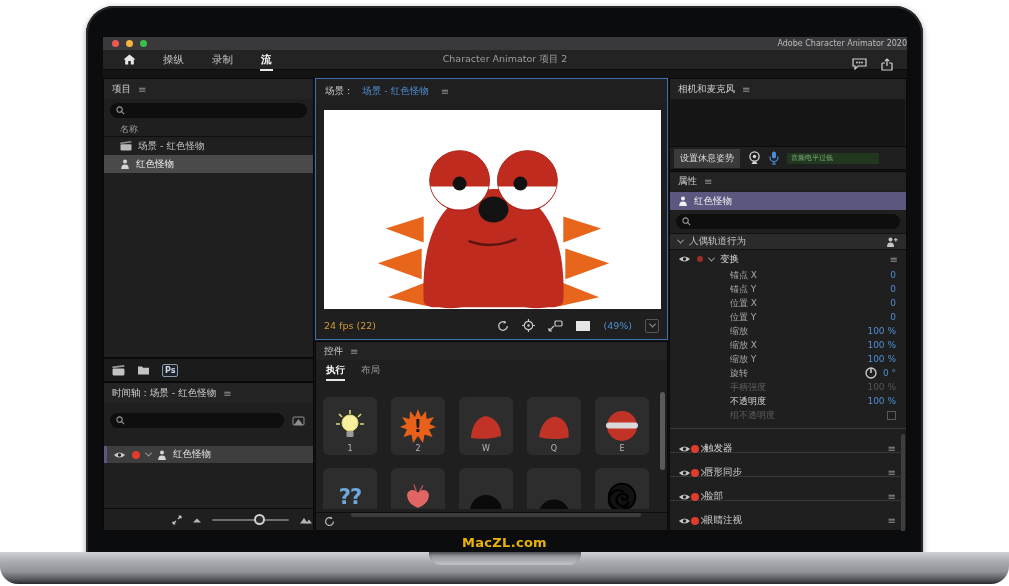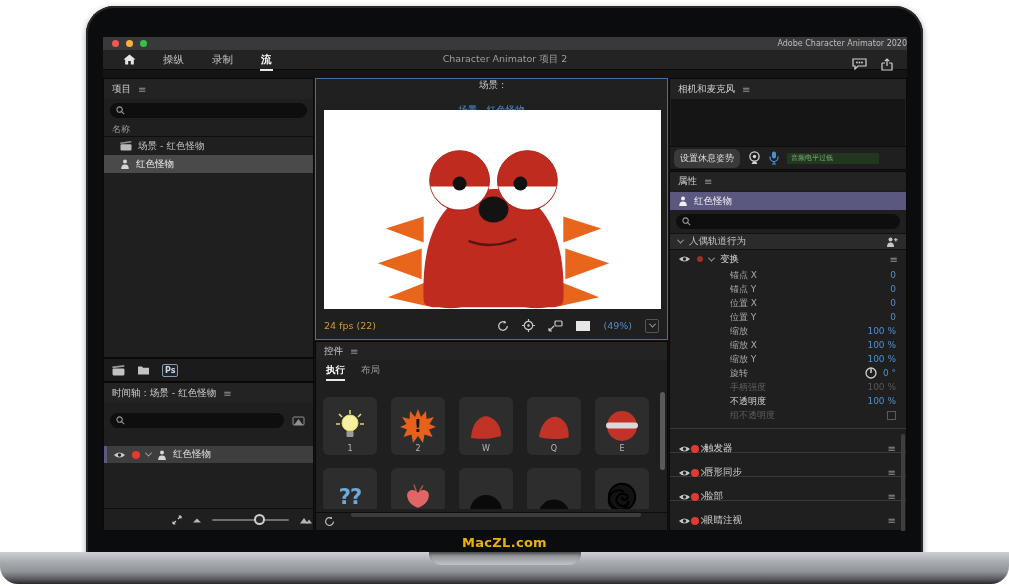--- a/index.html
+++ b/index.html
@@ -41,21 +41,21 @@
   .mb-icons { position:absolute; right:14px; top:0; height:28px; display:flex; align-items:center; gap:14px; }
 
   .panel { position:absolute; background:#1f1f1f; border:1px solid #090909; }
   .phead { height:20px; display:flex; align-items:center; gap:7px; padding:0 8px;
            color:#cfcfcf; font-size:9.5px; background:#232323; }
   .hamb { color:#8f8f8f; font-size:10px; }
   .search { display:flex; align-items:center; gap:4px; background:#0e0e0e; border-radius:8px;
             height:15px; padding:0 6px; margin:4px 6px; }
 
   
-  .name-head { height:15px; display:flex; align-items:center; padding:0 8px; color:#9a9a9a;
+  .name-head { height:15px; display:flex; align-items:center; padding:0 16px; color:#9a9a9a;
                border-bottom:1px solid #0e0e0e; font-size:9px; }
   .prow { height:18px; display:flex; align-items:center; gap:6px; padding:0 8px 0 16px;
           color:#c4c4c4; font-size:9.5px; }
   .prow.selected { background:#4a4a4a; color:#ededed; }
 
   .dock { position:absolute; left:0; top:321px; width:211px; height:24px; background:#1b1b1b;
           border:1px solid #090909; display:flex; align-items:center; gap:12px; padding:0 8px; }
   .ps-badge { font-size:8px; color:#cdd6e2; border:1px solid #8d98a6; border-radius:2px;
               padding:1px 2px; background:#1d232b; font-weight:bold; }
 
@@ -63,21 +63,21 @@
                display:flex; align-items:center; gap:6px; padding:0 6px; color:#e2e2e2; }
   .tl-footer { position:absolute; left:0; bottom:0; width:100%; height:22px; border-top:1px solid #0d0d0d;
                display:flex; align-items:center; gap:10px; padding:0 0 0 68px; }
   .slider-track { position:relative; width:92px; height:2px; background:#6e6e6e; border-radius:1px; }
   .slider-knob { position:absolute; left:42px; top:-5px; width:11px; height:11px; border-radius:50%;
                  background:#2a2a2a; border:2px solid #cfcfcf; }
 
   
   .scene-panel { border:1px solid #3f6fae; }
   .scene-head { height:24px; display:flex; align-items:center; gap:12px; padding:0 9px;
-                background:#202020; font-size:9.5px;flex-direction:column; }
+                background:#202020; font-size:9.5px; }
   .scene-name { color:#4d8fd1; }
   .canvas { position:absolute; left:8px; top:31px; width:337px; height:199px; background:#ffffff; }
   .scene-footer { position:absolute; left:0; bottom:0; width:100%; height:27px;
                   display:flex; align-items:center; padding:0 8px; gap:13px; }
   .fps { color:#cf9b3a; font-size:9.5px; margin-right:auto; }
   .zoom-txt { color:#4d8fd1; font-size:9.5px; }
   .frame-rect { width:14px; height:10px; background:#e6e6e6; }
   .chev-box { width:14px; height:14px; border:1px solid #555; border-radius:2px;
               display:flex; align-items:center; justify-content:center; }
 
@@ -95,21 +95,21 @@
   .qq { color:#6fa8dc; font-weight:800; font-size:21px; letter-spacing:-1px; }
   .hscroll { position:absolute; left:35px; top:170px; width:290px; height:5px; background:#3c3c3c; border-radius:3px; }
   .vscroll { position:absolute; right:2px; top:50px; width:5px; height:78px; background:#5a5a5a; border-radius:3px; }
   .ctl-footer { position:absolute; left:0; bottom:0; width:100%; height:18px; border-top:1px solid #0d0d0d;
                 display:flex; align-items:center; padding:0 8px; }
 
   
   .cam-preview { position:absolute; left:1px; top:20px; right:1px; height:48px; background:#151515; }
   .cam-row { position:absolute; left:0; bottom:0; width:100%; height:23px; display:flex; align-items:center;
              gap:8px; padding:0 4px; border-top:1px solid #0d0d0d; }
-  .rest-btn { background:#3a3a3a; color:#dedede; font-size:9px; padding:3px 6px; border-radius:6px; white-space:nowrap; }
+  .rest-btn { background:#3a3a3a; color:#dedede; font-size:9px; padding:3px 6px; border-radius:0; white-space:nowrap; }
   .audio-bar { width:92px; height:11px; background:#21381f; border-radius:1px; display:flex;
                align-items:center; padding:0 4px; }
   .audio-bar span { font-size:7px; color:#7fae7a; white-space:nowrap; }
 
   .puppet-row { height:18px; margin-top:2px; background:#5b5880; display:flex; align-items:center;
                 gap:6px; padding:0 8px; color:#f2f2f2; }
   .group-row { height:17px; background:#2b2b2b; border-top:1px solid #101010; border-bottom:1px solid #101010;
                display:flex; align-items:center; gap:6px; padding:0 8px; color:#c8c8c8; }
   .beh-head-row { height:18px; display:flex; align-items:center; gap:6px; padding:0 8px; color:#d8d8d8;text-align:right; }
   .prop-row { height:14px; display:flex; align-items:center; padding:0 10px 0 60px; }

